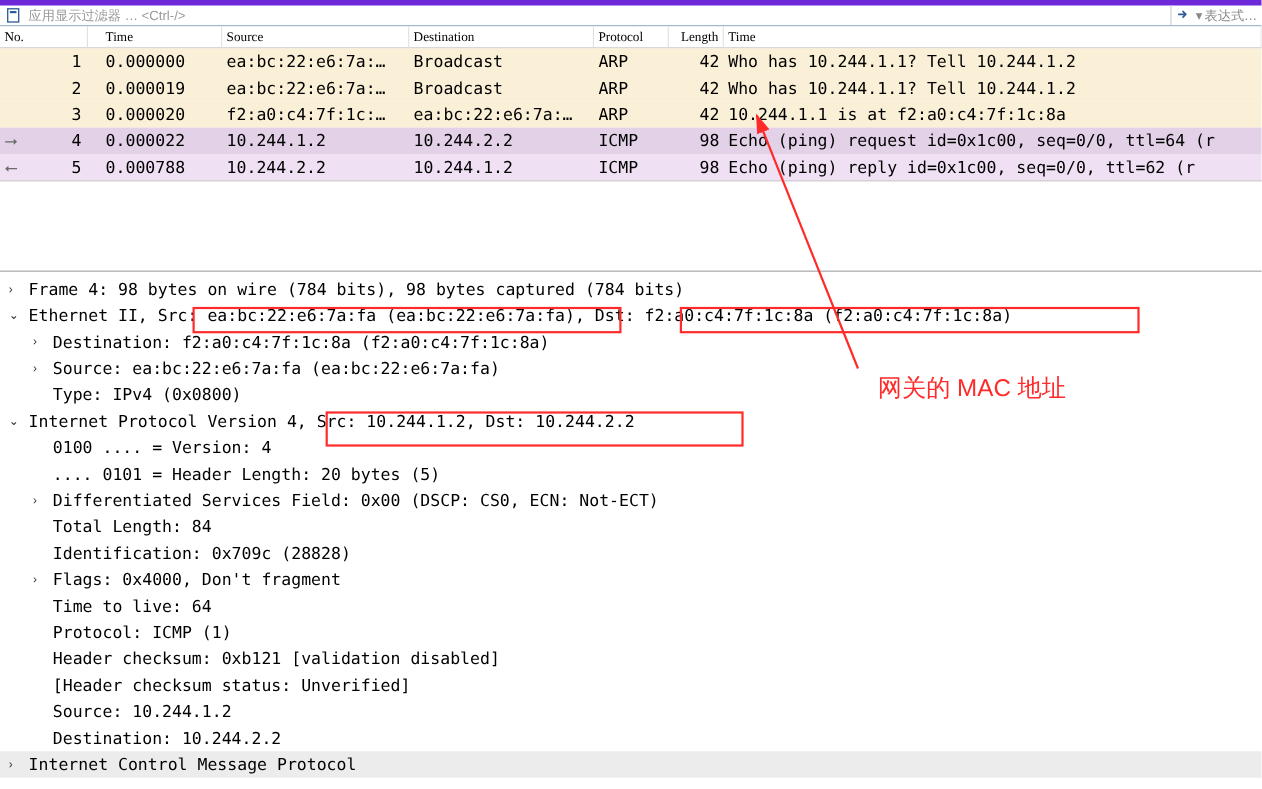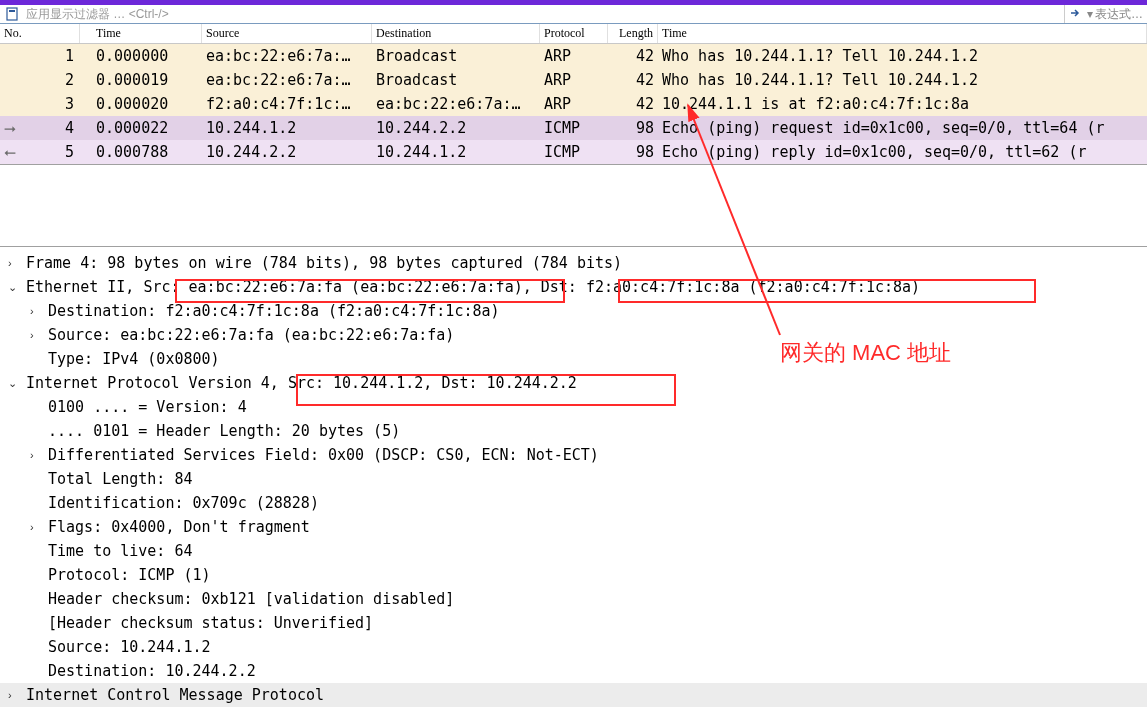--- a/index.html
+++ b/index.html
@@ -211,21 +211,21 @@
   <div class="dline indent1"><span class="toggle"> </span><span>Header checksum: 0xb121 [validation disabled]</span></div>
   <div class="dline indent1"><span class="toggle"> </span><span>[Header checksum status: Unverified]</span></div>
   <div class="dline indent1"><span class="toggle"> </span><span>Source: 10.244.1.2</span></div>
   <div class="dline indent1"><span class="toggle"> </span><span>Destination: 10.244.2.2</span></div>
   <div class="dline hl-row"><span class="toggle">›</span><span>Internet Control Message Protocol</span></div>
 </div>
 
 <div class="redbox" style="left:175px; top:279px; width:390px; height:24px;"></div>
 <div class="redbox" style="left:618px; top:279px; width:418px; height:24px;"></div>
 <div class="redbox" style="left:296px; top:374px; width:380px; height:32px;"></div>
-<div class="redtext" style="left:780px; top:338px;">网关的 MAC 地址</div>
+<div class="redtext" style="left:798px; top:338px;">网关的 MAC 地址</div>
 
 <svg class="arrow" style="left:0;top:0;width:1147px;height:717px;">
   <defs>
     <marker id="ahead" markerWidth="10" markerHeight="10" refX="8" refY="3" orient="auto">
       <path d="M0,0 L0,6 L9,3 z" fill="#ff2a2a"></path>
     </marker>
   </defs>
   <line x1="780" y1="335" x2="688" y2="105" stroke="#ff2a2a" stroke-width="2" marker-end="url(#ahead)"></line>
 </svg>
 

